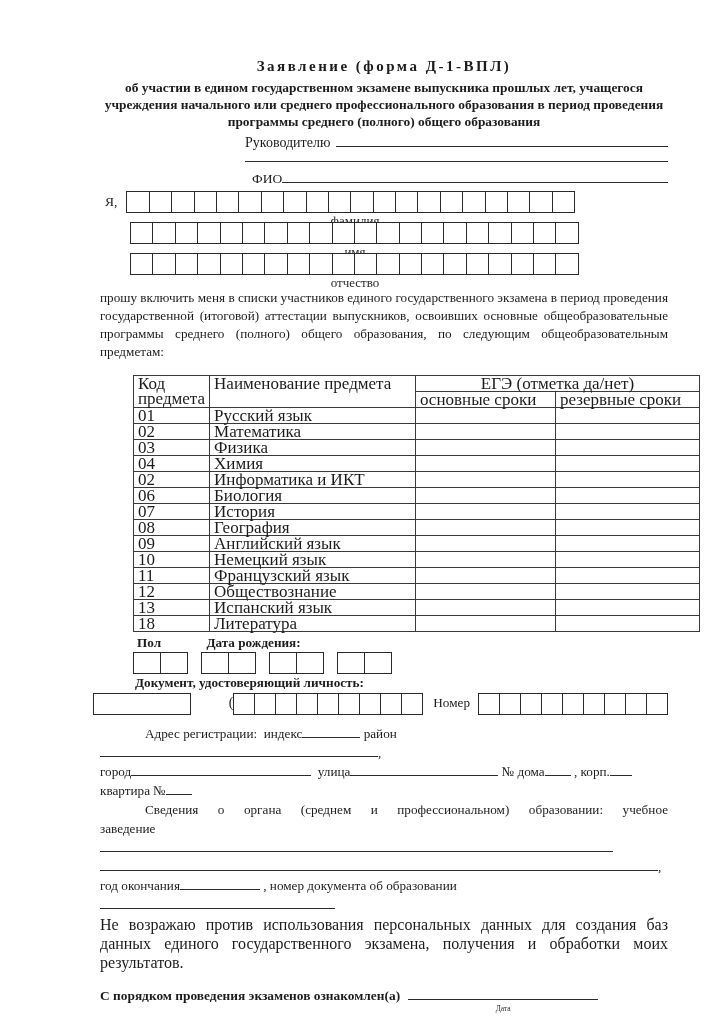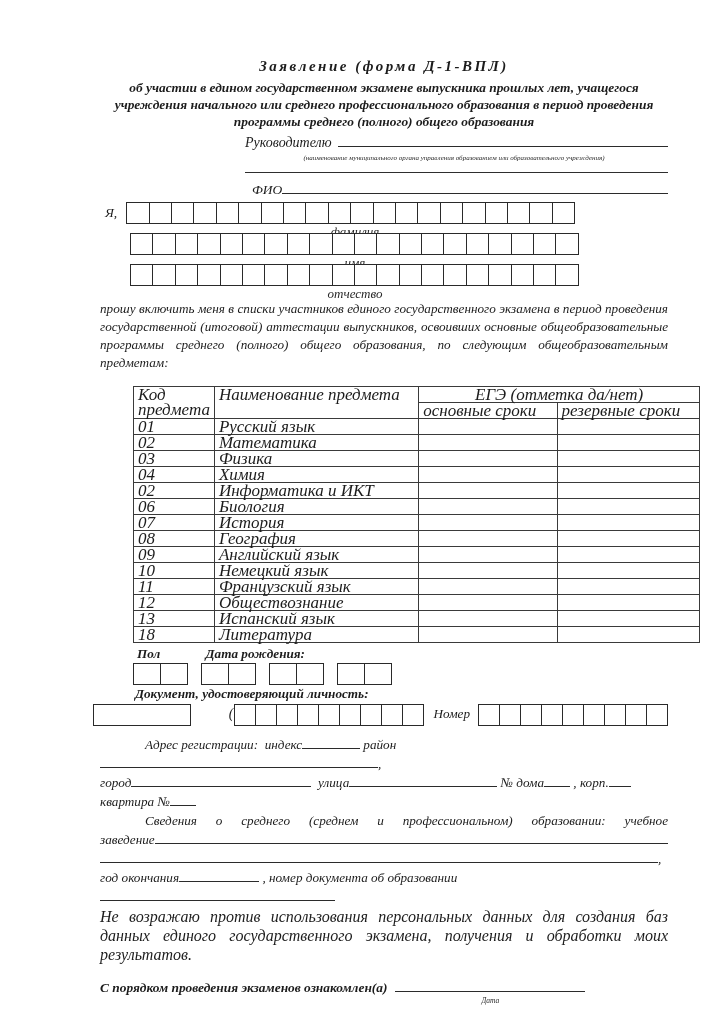--- a/index.html
+++ b/index.html
@@ -1,19 +1,19 @@
 <!DOCTYPE html>
 <html><head>
 <meta charset="utf-8">
 <style>
   html,body{margin:0;padding:0;background:#ffffff;}
   .page{
     width:725px;height:1024px;background:#ffffff;position:relative;
     font-family:"Liberation Serif","DejaVu Serif",serif;
-    color:#1c1c1c;overflow:hidden;font-style:italic;
+    color:#1c1c1c;overflow:hidden;
   }
   .content{position:absolute;left:100px;top:0;width:568px;}
   .title{margin-top:58px;text-align:center;font-weight:bold;font-size:15px;letter-spacing:2.5px;}
   .subtitle{margin-top:4px;text-align:center;font-weight:bold;font-size:13.4px;line-height:17px;}
   .subtitle span{display:block;}
   .addr-row{margin-top:3px;margin-left:145px;display:flex;align-items:baseline;font-size:14px;}
   .addr-row .fl{flex:1;margin-left:6px;}
   .small-caption{margin-top:3px;margin-left:140px;width:428px;text-align:center;font-size:7px;color:#2a2a2a;}
   .cont-line{margin-top:9px;margin-left:145px;width:423px;border-bottom:1px solid #2e2e2e;height:1px;}
   .fio-row{margin-top:7px;margin-left:152px;display:flex;align-items:baseline;font-size:13.5px;}
@@ -69,21 +69,20 @@
     <div class="subtitle">
       <span>об участии в едином государственном экзамене выпускника прошлых лет, учащегося</span>
       <span>учреждения начального или среднего профессионального образования в период проведения</span>
       <span>программы среднего (полного) общего образования</span>
     </div>
 
     <div class="addr-row">
       <span>Руководителю</span>
       <span class="fl"></span>
     </div>
-    <div class="small-caption">(наименование муниципального органа управления образованием или образовательного учреждения)</div>
     <div class="cont-line"></div>
 
     <div class="fio-row">
       <span>ФИО</span>
       <span class="fl"></span>
     </div>
 
     <div class="ya-wrap">
       <div class="name-line">
         <span class="ya">Я,</span>
@@ -329,21 +328,21 @@
         <span>индекс</span><span class="fl" style="width:58px"></span>
         <span>район</span><span class="fl" style="width:278px"></span><span>,</span>
       </div>
       <div>
         <span>город</span><span class="fl" style="width:180px"></span>&nbsp;
         <span>улица</span><span class="fl" style="width:148px"></span>
         <span>№ дома</span><span class="fl" style="width:26px"></span>
         <span>, корп.</span><span class="fl" style="width:22px"></span>&nbsp;
         <span>квартира №</span><span class="fl" style="width:26px"></span>
       </div>
-      <div class="jline"><span class="indent"></span><span>Сведения о среднего (среднем и профессиональном) образовании: учебное</span></div>
+      <div class="jline"><span class="indent"></span><span>Сведения о органа (среднем и профессиональном) образовании: учебное</span></div>
       <div>
         <span>заведение</span><span class="fl" style="width:513px"></span>
       </div>
       <div>
         <span class="fl" style="width:558px"></span><span>,</span>
       </div>
       <div>
         <span>год окончания</span><span class="fl" style="width:80px"></span>
         <span>, номер документа об образовании</span><span class="fl" style="width:235px"></span>
       </div>

